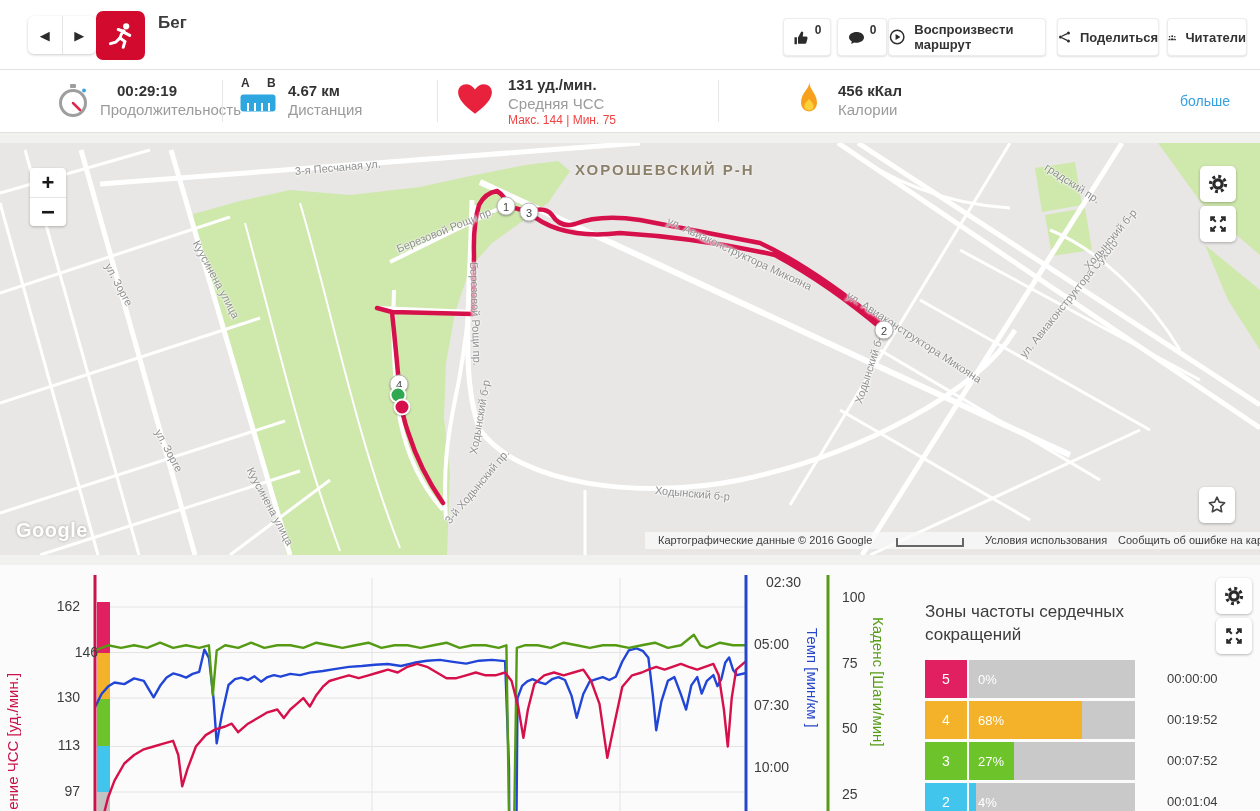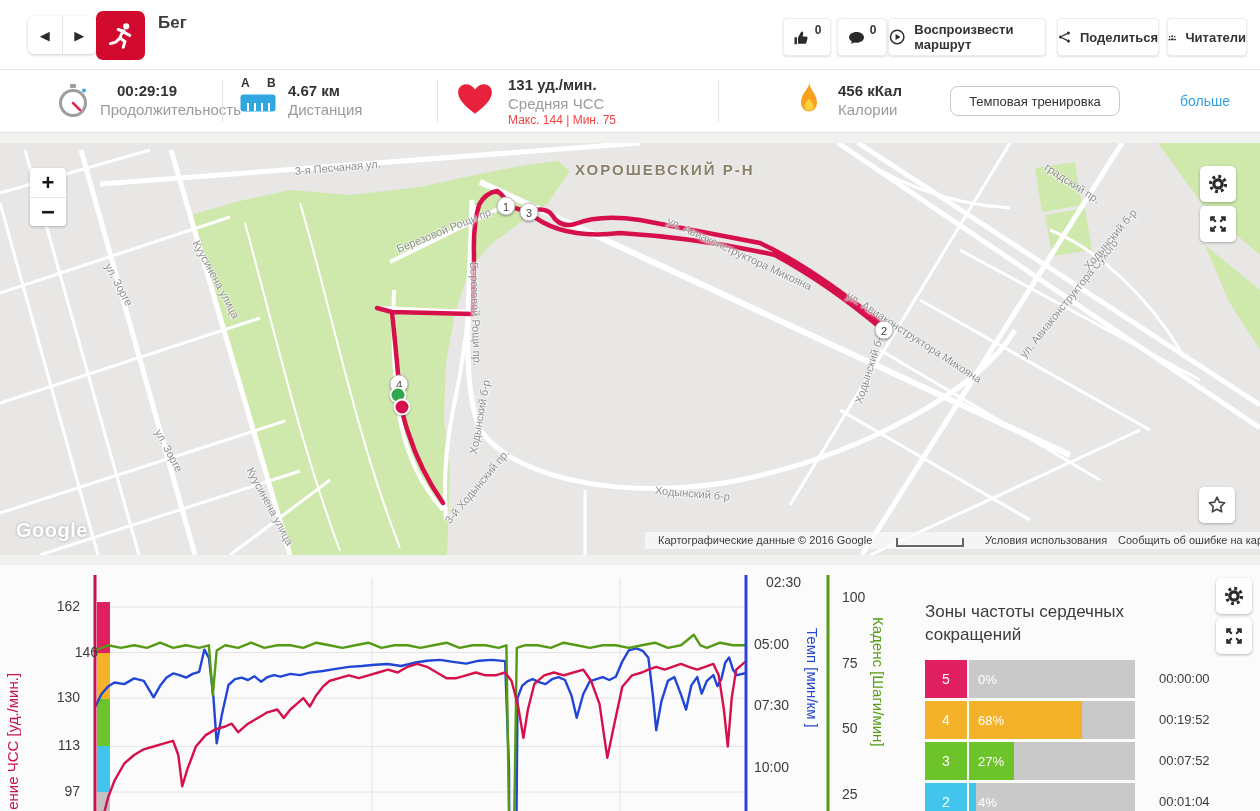--- a/index.html
+++ b/index.html
@@ -21,21 +21,21 @@
   .map-marker{position:absolute;width:17px;height:17px;background:#fff;border:1px solid #b9b9b9;
               border-radius:50%;box-shadow:0 1px 2px rgba(0,0,0,.3);font-size:11px;color:#444;
               display:flex;align-items:center;justify-content:center;transform:translate(-50%,-50%);}
   .vlabel{position:absolute;writing-mode:vertical-rl;font-size:15px;white-space:nowrap;}
   .vlabel.up{transform:rotate(180deg);}
   .zone-row{display:flex;align-items:stretch;height:38px;margin-bottom:3px;}
   .zone-sw{width:42px;display:flex;align-items:center;justify-content:center;color:#fff;font-size:14px;}
   .zone-track{position:relative;width:166px;margin-left:2px;background:#c9c9c9;}
   .zone-fill{position:absolute;left:0;top:0;bottom:0;}
   .zone-pct{position:absolute;left:9px;top:50%;transform:translateY(-50%);color:#fff;font-size:13px;}
-  .zone-time{margin-left:24px;line-height:38px;font-size:13px;color:#3c3c3c;}
+  .zone-time{margin-left:32px;line-height:38px;font-size:13px;color:#3c3c3c;}
   .attr-text{position:absolute;font-size:11px;color:#3c3c3c;white-space:nowrap;}
 </style>
 </head>
 <body>
 
 <div class="page">
 
   <div class="section" style="top:0;height:69px;border-bottom:1px solid #e2e2e2;">
     <div class="abs" style="left:28px;top:16px;width:68px;height:38px;background:#fff;border-radius:6px;box-shadow:0 1px 3px rgba(0,0,0,.2);display:flex;">
       <div style="flex:1;display:flex;align-items:center;justify-content:center;font-size:13px;color:#2b2b2b;border-right:1px solid #e5e5e5;cursor:pointer;">
@@ -141,23 +141,20 @@
     <div class="abs" style="left:508px;top:43px;font-size:12px;color:#ef4444;">Макс. 144  |  Мин. 75</div>
     <div class="vdiv" style="left:718px;top:10px;"></div>
 
     <svg class="abs" style="left:796px;top:10px;" width="26" height="40" viewBox="0 0 26 38">
       <path d="M13,1 C14,8 5,11 5,22 a8,8.5 0 0 0 16,0 C21,13 14,9 13,1 Z" fill="#f6a01e"></path>
       <path d="M13,29.5 c-2.8,0-4.6-1.9-4.6-4.4 0-3 2.6-4.3 4.6-7.4 2,3.1 4.6,4.4 4.6,7.4 0,2.5-1.8,4.4-4.6,4.4 z" fill="#fcd23c"></path>
     </svg>
     <div class="abs stat-value" style="left:838px;top:12px;">456 кКал</div>
     <div class="abs stat-label" style="left:838px;top:31px;">Калории</div>
 
-    <div class="abs" style="left:950px;top:16px;width:168px;height:28px;border:1px solid #c8c8c8;border-radius:8px;display:flex;align-items:center;justify-content:center;font-size:13px;color:#333;background:#fff;cursor:pointer;">
-      <span>Темповая тренировка</span>
-    </div>
     <div class="abs" style="left:1180px;top:23px;font-size:14px;color:#36a0e0;cursor:pointer;">больше</div>
   </div>
 
   <div class="section" style="top:143px;height:412px;background:#e8e7e5;overflow:hidden;">
     <svg id="map-svg" width="1260" height="412" viewBox="0 0 1260 412">
       <rect width="1260" height="412" fill="#e8e7e5"></rect>
       <polygon points="190,72 240,58 290,47 350,52 420,44 470,33 525,22 558,18 570,28 548,60 520,80 492,100 470,125 455,170 446,220 444,275 450,330 447,412 287,412" fill="#cfe8ac"></polygon>
       <polygon points="1158,0 1260,0 1260,112 1205,65" fill="#cfe8ac"></polygon>
       <polygon points="1205,102 1260,147 1260,207 1228,157" fill="#cfe8ac"></polygon>
       <polygon points="1035,25 1075,19 1082,62 1042,69" fill="#cfe8ac"></polygon>

